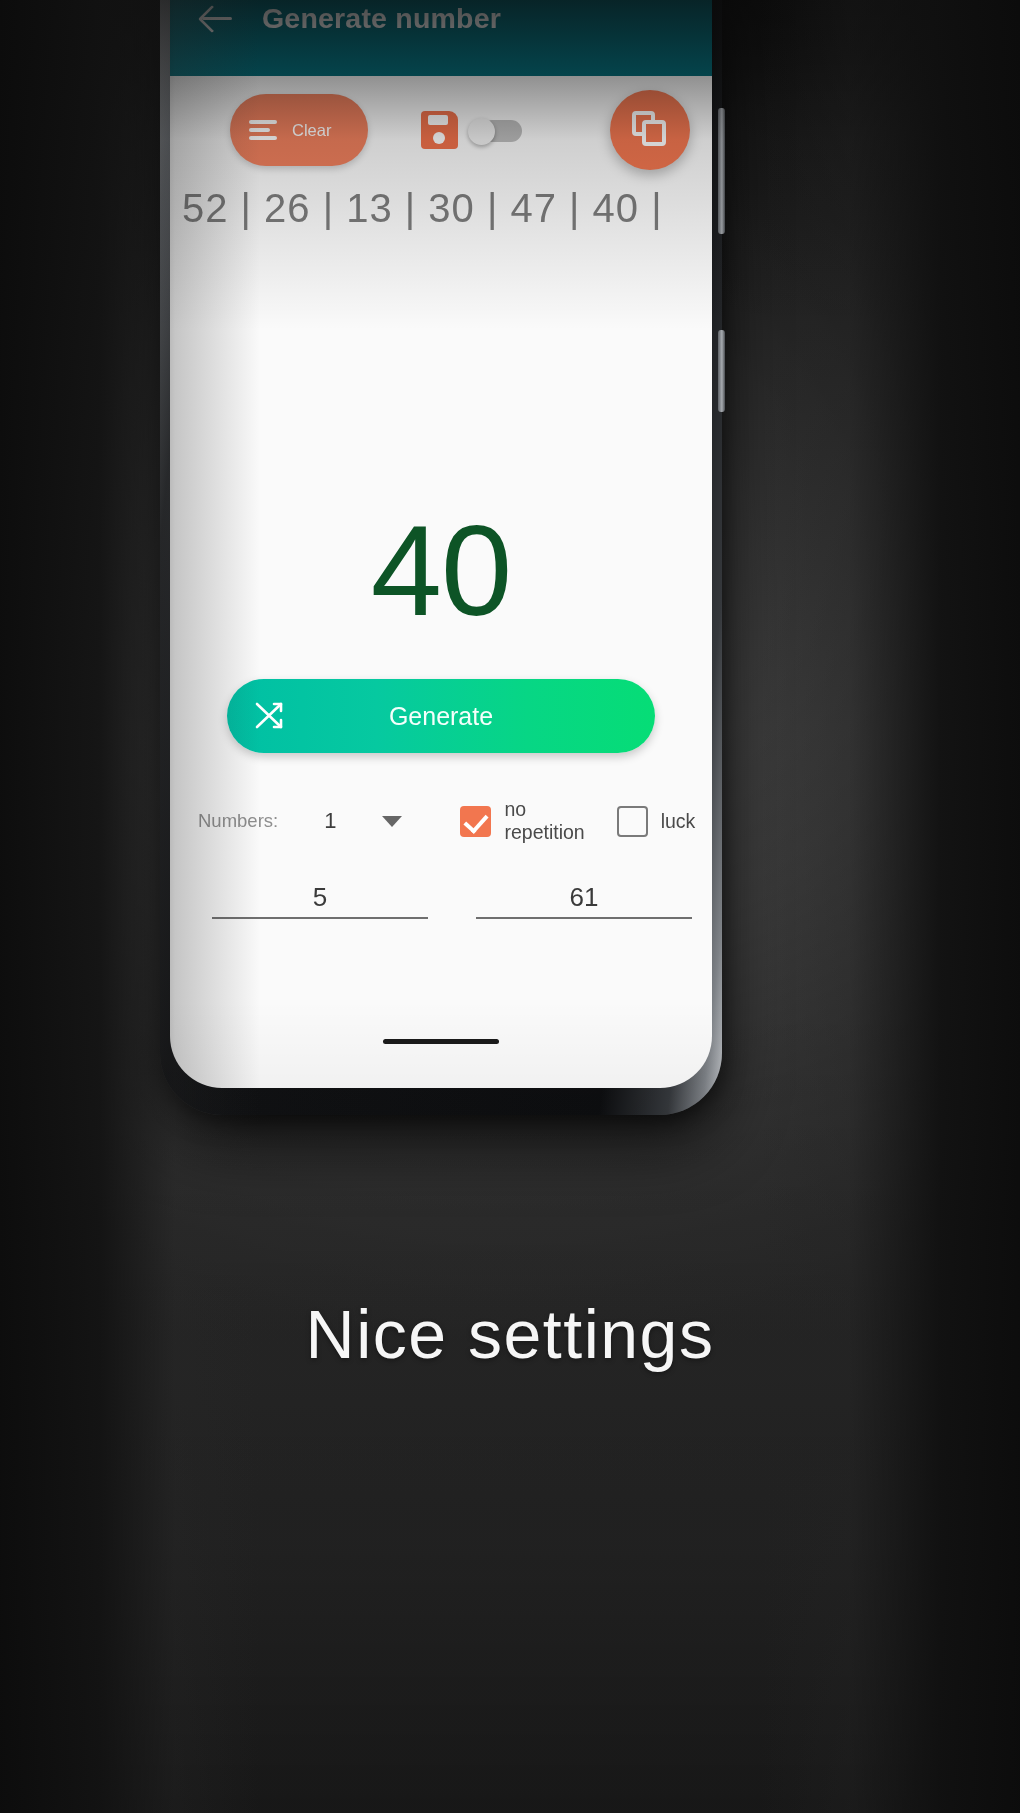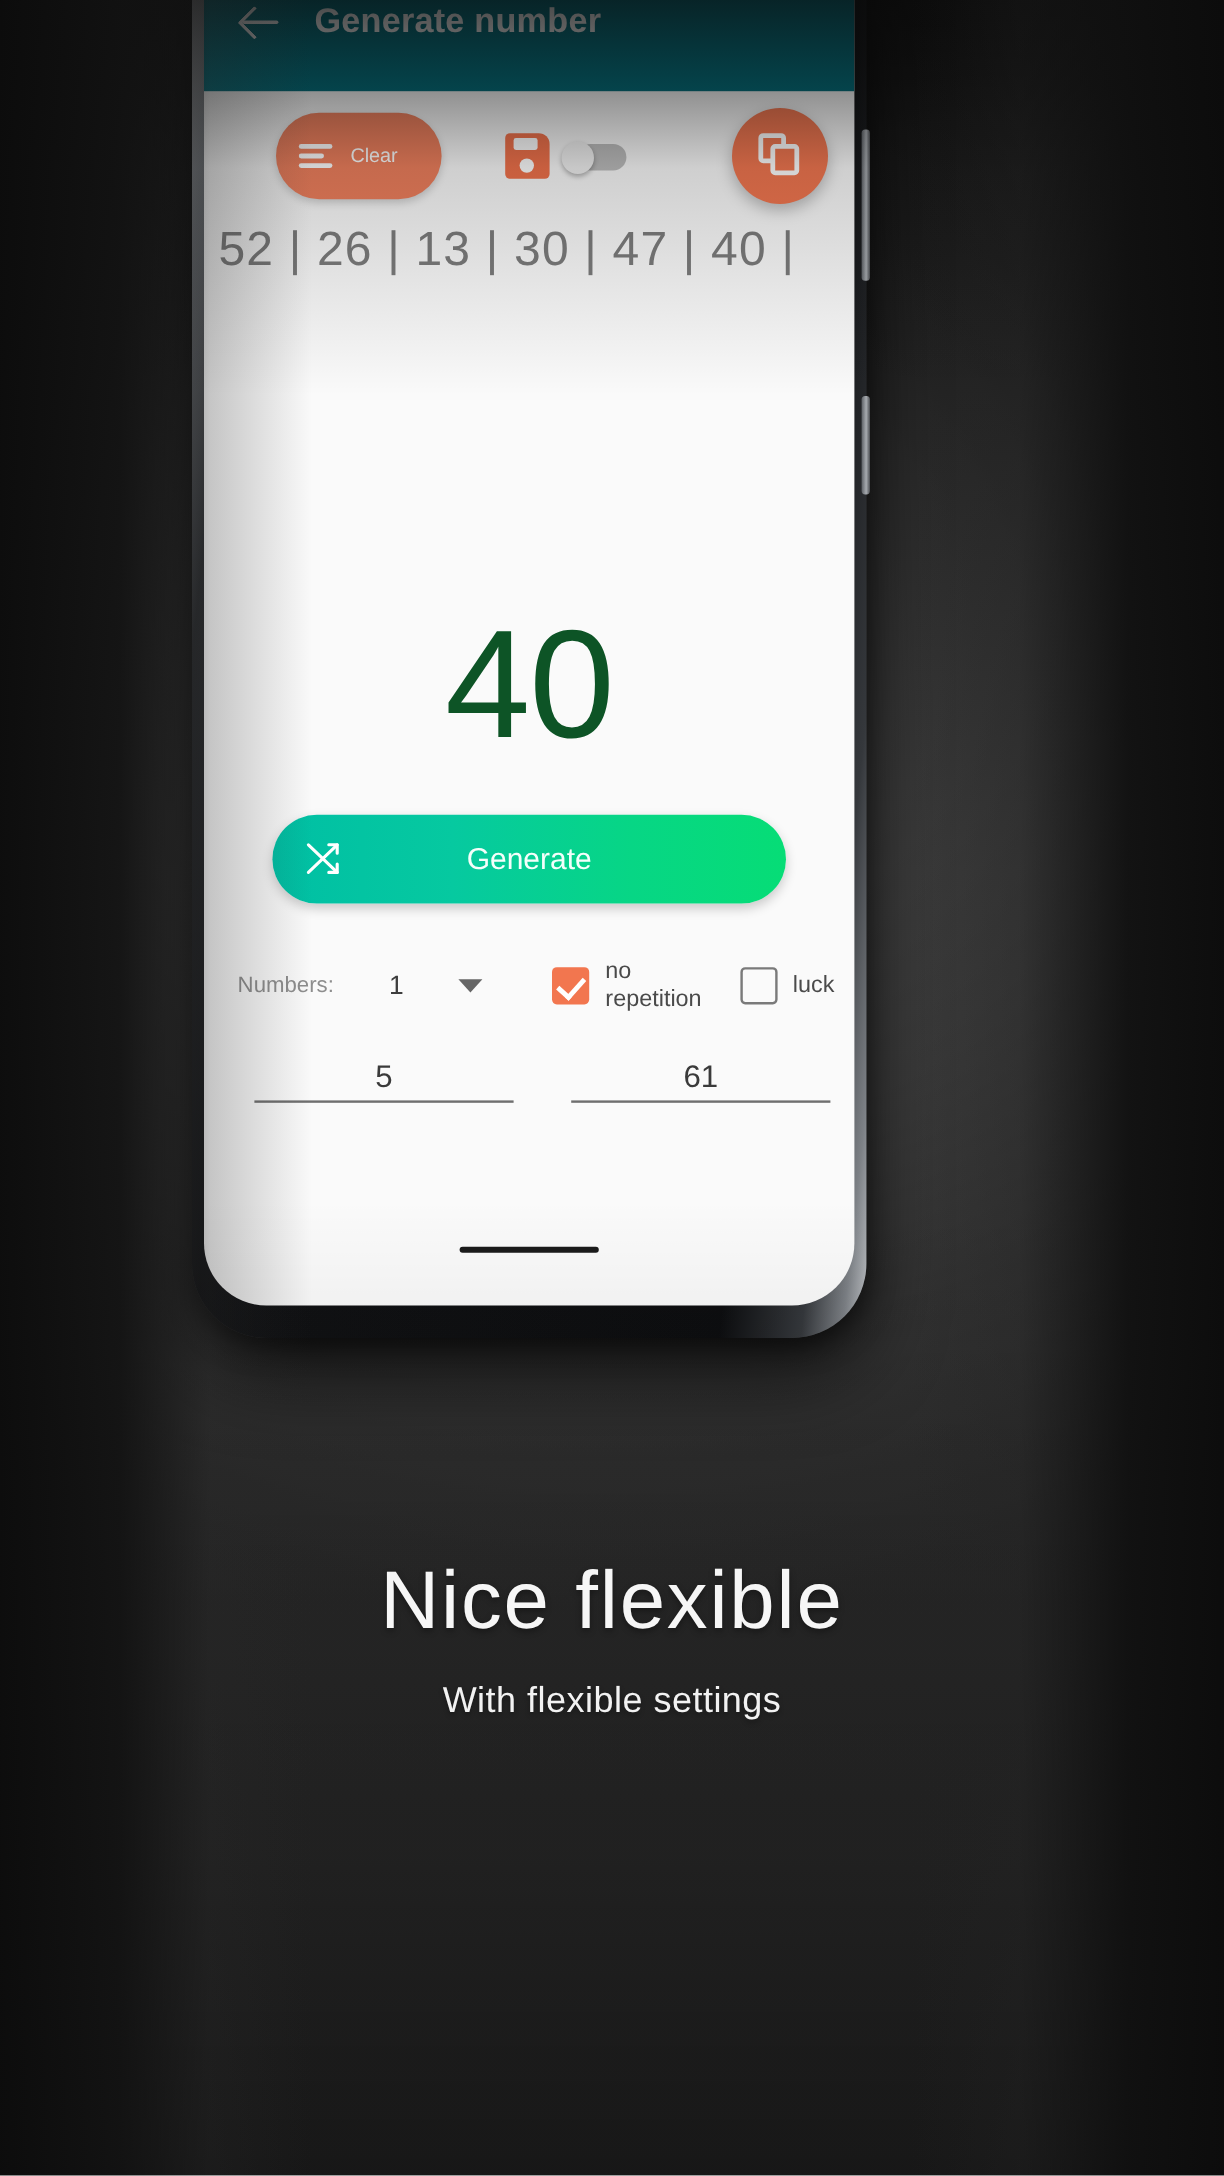--- a/index.html
+++ b/index.html
@@ -420,17 +420,16 @@
       <div id="ranges">
         <div class="range-field">5</div>
         <div class="range-field">61</div>
       </div>
 
       <div id="home-indicator"></div>
     </div>
   </div>
 
   <div id="caption">
-    <div id="caption-title">Nice flexible</div>
-    <div id="caption-sub">With flexible settings</div>
+    <div id="caption-title">Nice settings</div>
   </div>
 
 </div>
 
 </body></html>

